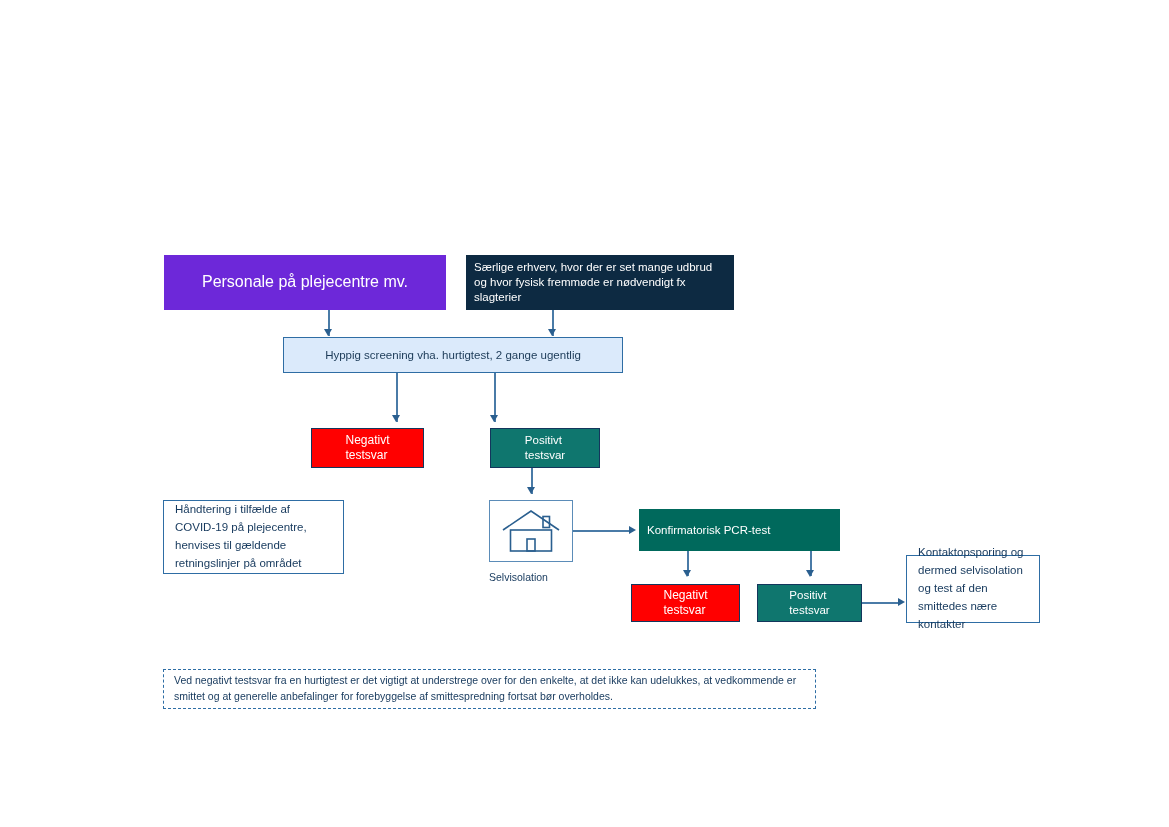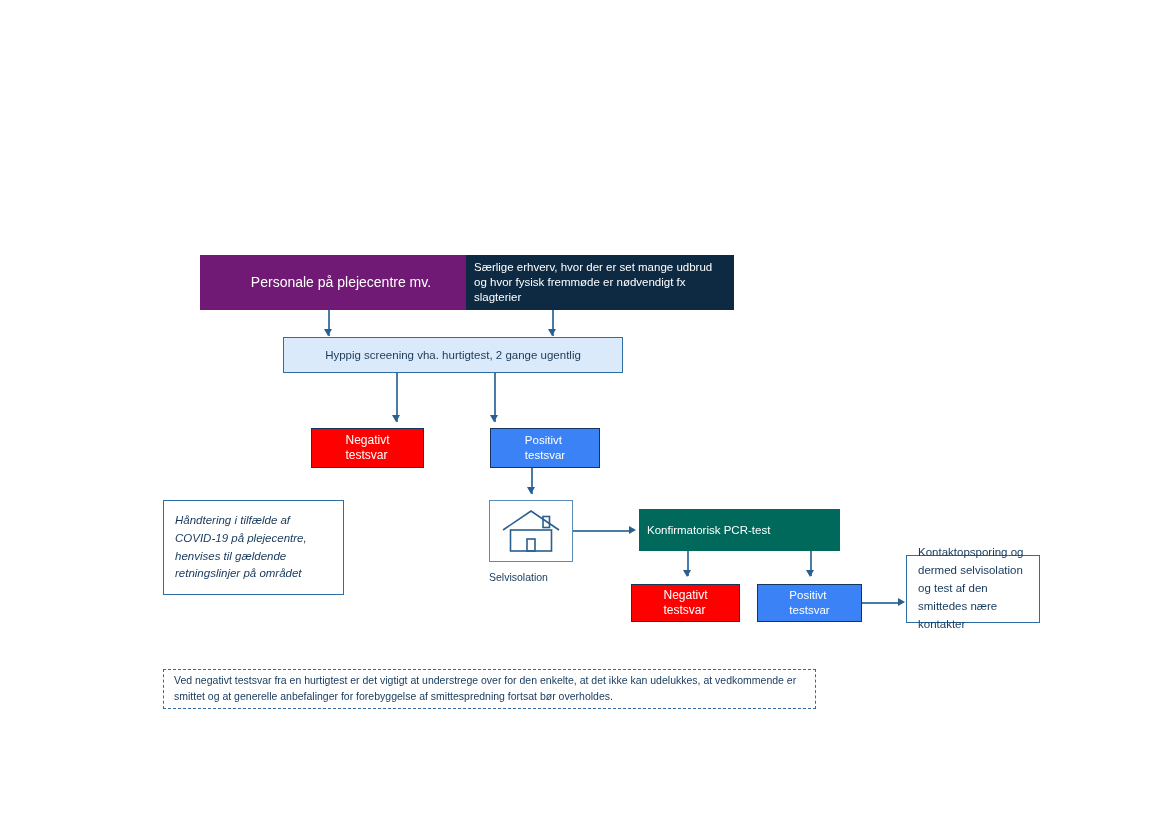--- a/index.html
+++ b/index.html
@@ -23,45 +23,44 @@
     position: absolute;
     box-sizing: border-box;
     display: flex;
     align-items: center;
     justify-content: center;
     line-height: 1.28;
   }
 
   
   .box-navy-light {
-    background: #701a75;
-    color: #ffffff;
-    font-size: 14px;
-    margin-left: 36px;
+    background: #6d28d9;
+    color: #ffffff;
+    font-size: 16px;
   }
   .box-navy-dark {
     background: #0d2a42;
     color: #ffffff;
     font-size: 11.5px;
     padding: 4px 8px;
   }
   .box-lightblue {
     background: #dbeafb;
     border: 1px solid #2e6da4;
     color: #1b3a57;
     font-size: 11.5px;
   }
   .box-red {
     background: #ff0000;
     border: 1px solid #13365c;
     color: #ffffff;
     font-size: 12px;
   }
   .box-green {
-    background: #3b82f6;
+    background: #0f766e;
     border: 1px solid #13365c;
     color: #ffffff;
     font-size: 11.5px;
   }
   .box-teal {
     background: #00695c;
     color: #ffffff;
     font-size: 11.5px;
     justify-content: flex-start;
     text-align: left;
@@ -162,21 +161,21 @@
   </div>
 
   <div class="node box-green multiline" style="left:490px; top:428px; width:110px; height:40px;">
     <span>Positivt
 testsvar</span>
   </div>
 
   <div class="conn conn-v" style="left:531px; top:468px; height:26px;"></div>
   <div class="arrowhead arrow-down" style="left:527px; top:487px;"></div>
 
-  <div class="node box-outline" style="left:163px; top:500px; width:181px; height:95px;font-style:italic;">
+  <div class="node box-outline" style="left:163px; top:500px; width:181px; height:74px;">
     <span class="inner">Håndtering i tilfælde af COVID-19 på plejecentre, henvises til gældende retningslinjer på området</span>
   </div>
 
   <div class="node box-plain" style="left:489px; top:500px; width:84px; height:62px;">
     <span>
       <svg class="house-svg" width="62" height="46" viewBox="0 0 62 46" fill="none" stroke="#2a5f8f" stroke-width="1.6">
         <polyline points="3,22 31,3 59,22"></polyline>
         <rect x="43" y="8.5" width="6.5" height="11"></rect>
         <rect x="10.5" y="22" width="41" height="21"></rect>
         <rect x="27" y="31" width="8" height="12"></rect>

